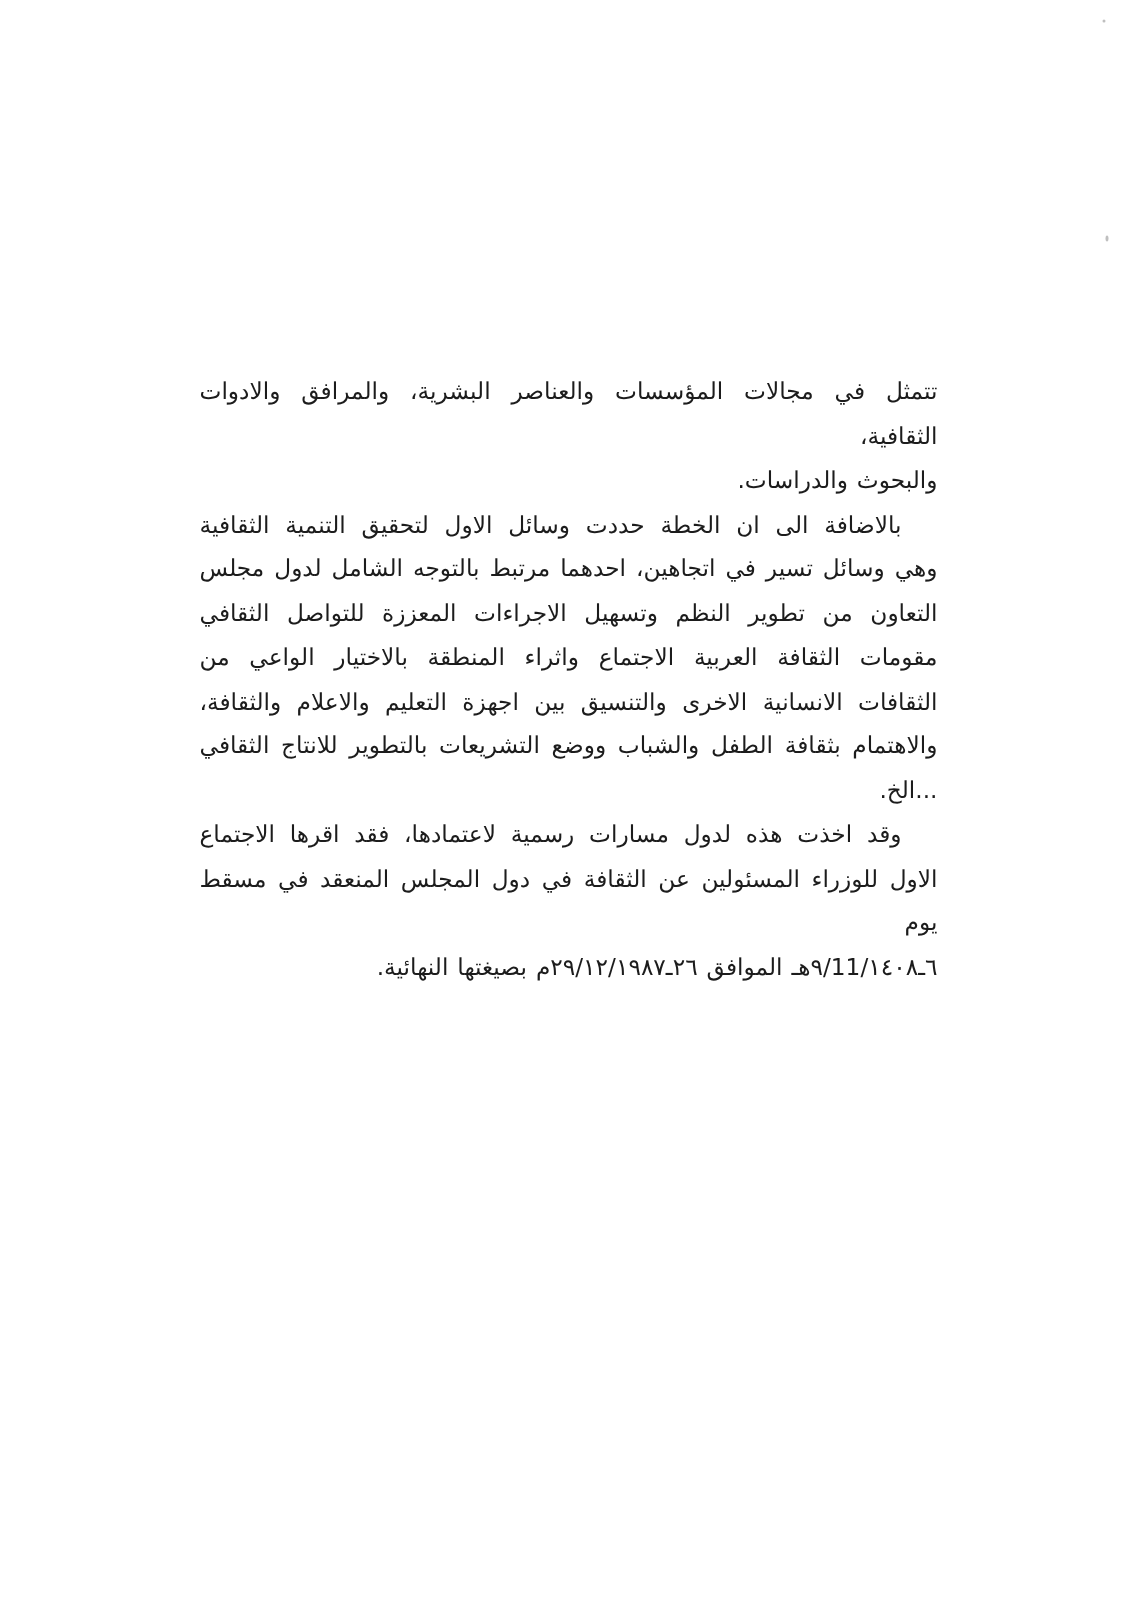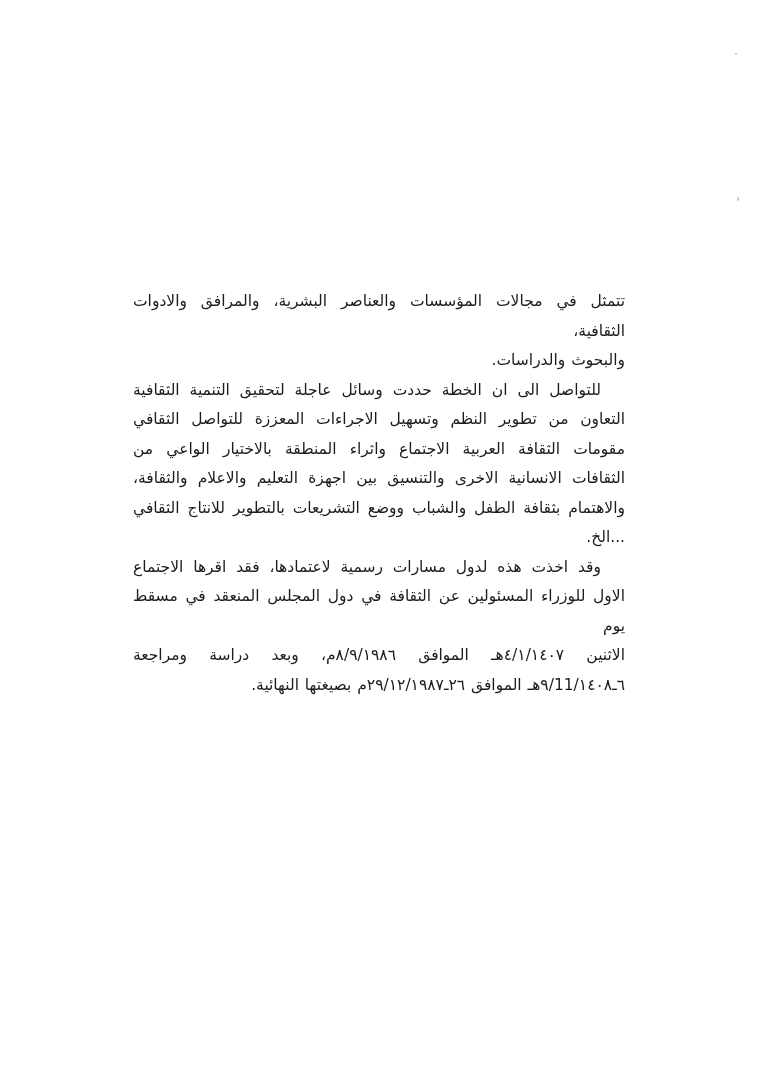--- a/index.html
+++ b/index.html
@@ -9,21 +9,20 @@
     height: 1078px;
     background: #ffffff;
     font-family: "DejaVu Sans", sans-serif;
   }
   .page {
     position: relative;
     width: 758px;
     height: 898px;
     background: #ffffff;
     overflow: hidden;
-    margin-top: 40px;
   }
   .text-block {
     position: absolute;
     top: 247px;
     left: 133px;
     width: 492px;
     direction: rtl;
     color: #1c1c1c;
     font-size: 15.5px;
     line-height: 29.5px;
@@ -64,30 +63,30 @@
 </head>
 <body>
 
 <div class="page">
 
   <div class="text-block" dir="rtl" lang="ar">
 
     <div class="line">تتمثل في مجالات المؤسسات والعناصر البشرية، والمرافق والادوات الثقافية،</div>
     <div class="line p-end">والبحوث والدراسات.</div>
 
-    <div class="line p-start">للتواصل الى ان الخطة حددت وسائل عاجلة لتحقيق التنمية الثقافية</div>
+    <div class="line p-start">بالاضافة الى ان الخطة حددت وسائل الاول لتحقيق التنمية الثقافية</div>
+    <div class="line">وهي وسائل تسير في اتجاهين، احدهما مرتبط بالتوجه الشامل لدول مجلس</div>
     <div class="line">التعاون من تطوير النظم وتسهيل الاجراءات المعززة للتواصل الثقافي</div>
     <div class="line">مقومات الثقافة العربية الاجتماع واثراء المنطقة بالاختيار الواعي من</div>
     <div class="line">الثقافات الانسانية الاخرى والتنسيق بين اجهزة التعليم والاعلام والثقافة،</div>
     <div class="line">والاهتمام بثقافة الطفل والشباب ووضع التشريعات بالتطوير للانتاج الثقافي</div>
     <div class="line p-end">...الخ.</div>
 
     <div class="line p-start">وقد اخذت هذه لدول مسارات رسمية لاعتمادها، فقد اقرها الاجتماع</div>
     <div class="line">الاول للوزراء المسئولين عن الثقافة في دول المجلس المنعقد في مسقط يوم</div>
-    <div class="line">الاثنين ٤/١/١٤٠٧هـ الموافق ٨/٩/١٩٨٦م، وبعد دراسة ومراجعة</div>
     <div class="line p-end">٦ـ٩/11/١٤٠٨هـ الموافق ٢٦ـ٢٩/١٢/١٩٨٧م بصيغتها النهائية.</div>
   </div>
 
   <div class="page-number">٤</div>
 
   <div class="speck speck-1"></div>
   <div class="speck speck-2"></div>
   <div class="speck speck-3"></div>
 
 </div>

